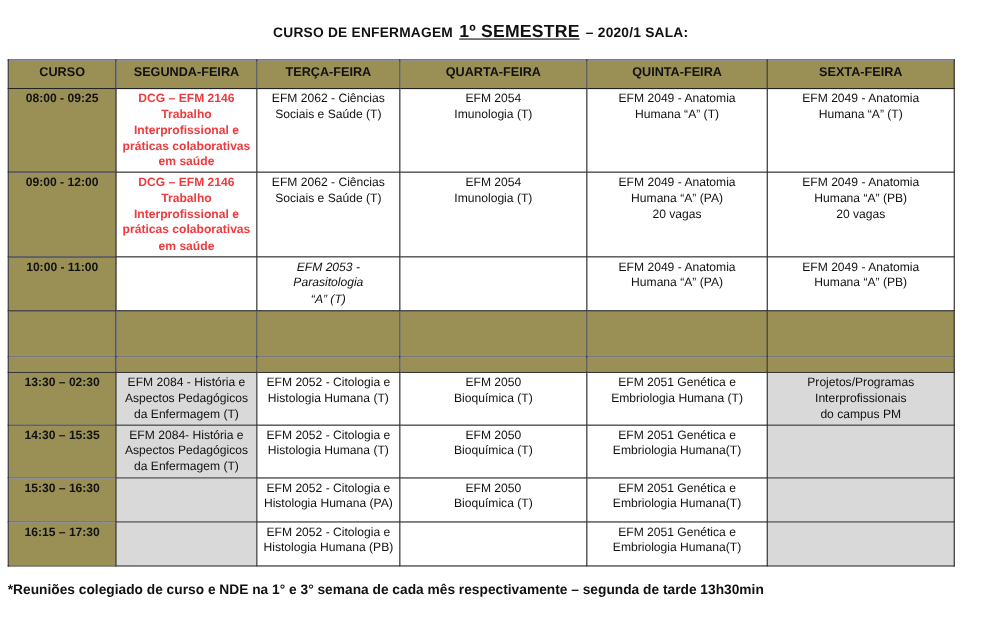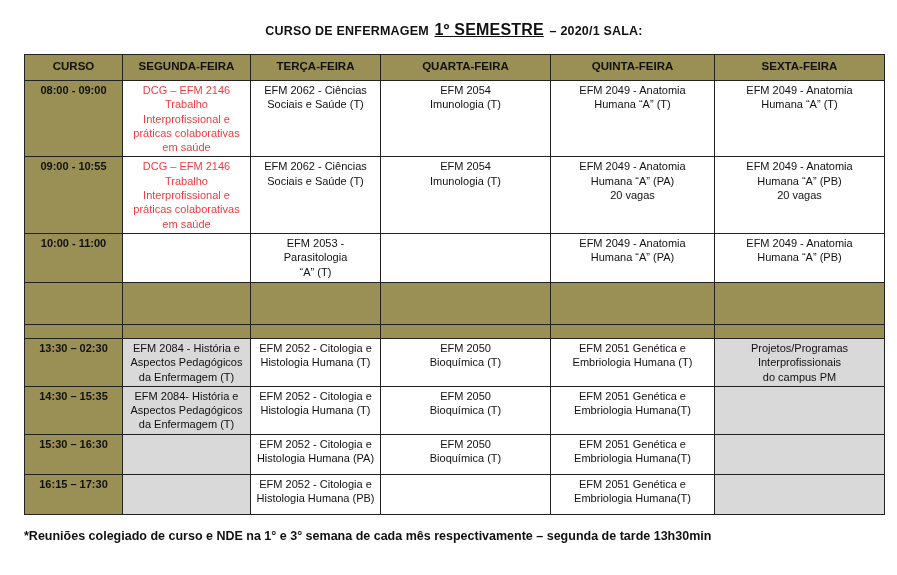--- a/index.html
+++ b/index.html
@@ -12,21 +12,21 @@
     color: #111;
     --header-bg: #9A8F54;
     --gray-cell: #D9D9D9;
     --red-text: #EF3B3E;
     --footer-red: #FF0000;
   }
   .page {
     width: 897px;
     height: 575px;
     box-sizing: border-box;
-    padding: 20px 15px 0 24px;
+    padding: 20px 15px 0 7px;
     overflow: hidden;
     border-radius: 28px;
   }
   .title-block {
     width: 860px;
     text-align: center;
     font-weight: bold;
     line-height: 1.25;
     margin-bottom: 14px;
   }
@@ -70,25 +70,25 @@
   col.c-sex  { width: 170px; }
 
   td.hora {
     background: var(--header-bg, #9A8F54);
     font-weight: bold;
     font-size: 11.5px;
     padding-top: 4px;
   }
   td.red {
     color: var(--red-text, #EF3B3E);
-    font-weight: normal;
+    font-weight: bold;
     font-size: 10.5px;
   }
   td.gray { background: var(--gray-cell, #D9D9D9); }
-  td.small { font-size: 10px; }
+  td.small { font-size: 10px; font-style: italic; }
   td.sep { background: var(--header-bg, #9A8F54); padding: 0; }
 
   tbody tr:nth-child(1)  { height: 66px; }
   tbody tr:nth-child(2)  { height: 65px; }
   tbody tr:nth-child(3)  { height: 49px; }
   tbody tr:nth-child(4)  { height: 42px; }
   tbody tr:nth-child(5)  { height: 14px; }
   tbody tr:nth-child(6)  { height: 14px; }
   tbody tr:nth-child(7)  { height: 44px; }
   tbody tr:nth-child(8)  { height: 40px; }
@@ -127,37 +127,37 @@
         <th>CURSO</th>
         <th>SEGUNDA-FEIRA</th>
         <th>TERÇA-FEIRA</th>
         <th>QUARTA-FEIRA</th>
         <th>QUINTA-FEIRA</th>
         <th>SEXTA-FEIRA</th>
       </tr>
     </thead>
     <tbody>
         <tr>
-          <td class="hora">08:00 - 09:00</td>
+          <td class="hora">08:00 - 09:25</td>
           <td class="red">DCG – EFM 2146
 Trabalho
 Interprofissional e
 práticas colaborativas
 em saúde</td>
           <td>EFM 2062 - Ciências
 Sociais e Saúde (T)</td>
           <td>EFM 2054
 Imunologia (T)</td>
           <td>EFM 2049 - Anatomia
 Humana “A” (T)</td>
           <td>EFM 2049 - Anatomia
 Humana “A” (T)</td>
         </tr>
         <tr>
-          <td class="hora">09:00 - 10:55</td>
+          <td class="hora">09:00 - 12:00</td>
           <td class="red">DCG – EFM 2146
 Trabalho
 Interprofissional e
 práticas colaborativas
 em saúde</td>
           <td>EFM 2062 - Ciências
 Sociais e Saúde (T)</td>
           <td>EFM 2054
 Imunologia (T)</td>
           <td>EFM 2049 - Anatomia

